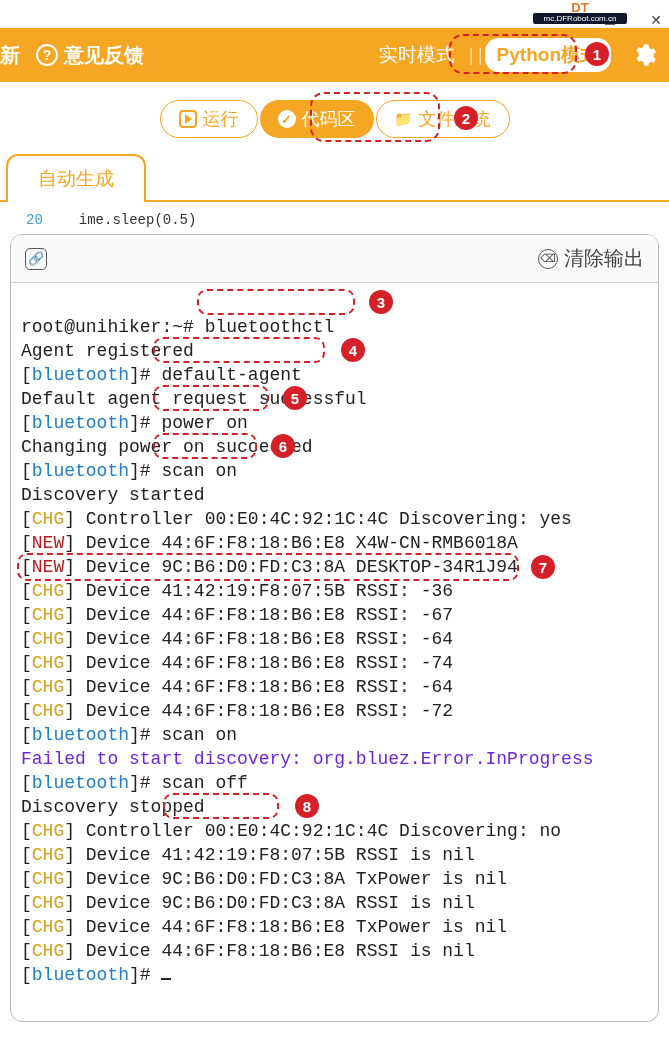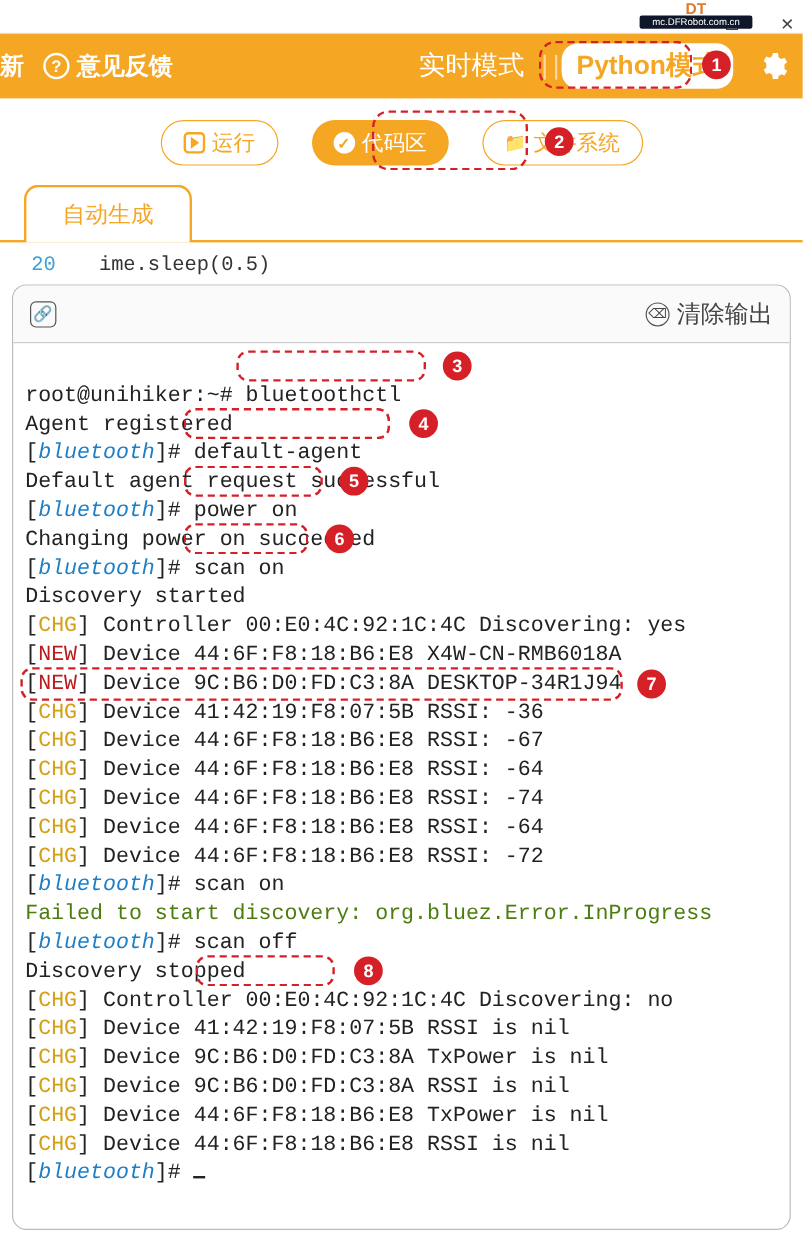--- a/index.html
+++ b/index.html
@@ -49,21 +49,21 @@
   .header .left .feedback-icon {
     width:22px;height:22px;border:2px solid #fff;border-radius:50%;
     display:flex;align-items:center;justify-content:center;font-size:14px;
     margin-left:10px;
   }
   .mode-strip {
     margin-left:auto;
     display:flex;
     align-items:center;
     gap:0;
-    font-size:22px;
+    font-size:19px;
   }
   .mode-strip .mode {
     padding: 4px 12px;
     color:#fff;
     border-radius:14px;
   }
   .mode-strip .sep { color:#ffd9a0; padding:0 2px;}
   .mode-strip .mode.active {
     background:#fff;
     color:#f5a623;
@@ -71,21 +71,21 @@
   }
   .gear {
     width:30px;height:30px;color:#fff;margin-left:18px;
     display:flex;align-items:center;justify-content:center;
   }
   .gear svg { width:26px;height:26px;fill:#fff;}
   .toolbar {
     display:flex;
     align-items:center;
     justify-content:center;
-    gap:28px;
+    gap:2px;
     padding:18px 0 10px 0;
     position:relative;
   }
   .pill {
     display:flex;align-items:center;justify-content:center;
     height:38px;border-radius:19px;
     font-size:18px;
     gap:6px;
     padding:0 18px;
   }
@@ -113,39 +113,39 @@
   .badge-num {
     width:24px;height:24px;border-radius:50%;
     background:#d62027;color:#fff;font-weight:bold;
     display:flex;align-items:center;justify-content:center;
     font-size:15px;position:absolute;
     pointer-events:none;
   }
   .tabbar {
     display:flex;
     border-bottom:2px solid #f5a623;
-    padding-left:20px;
+    padding-left:6px;
     margin-top:4px;
   }
   .tab {
     padding:10px 30px;
     border:2px solid #f5a623;
     border-bottom:none;
     border-top-left-radius:12px;
     border-top-right-radius:12px;
     color:#f5a623;
     font-size:19px;
     background:#fff;
     position:relative;
     top:2px;
   }
   .codeclip {
     margin:10px 12px 4px 12px;
     font-family: "Consolas","Courier New",monospace;
-    font-size:17px;
+    font-size:14px;
     color:#555;
     white-space:pre;
     overflow:hidden;
   }
   .codeclip .ln { color:#3aa0d8; display:inline-block; width:50px; padding-left:14px;}
   .codeclip .kw { color:#333;}
   .panel {
     margin:6px 10px 12px 10px;
     border:1.5px solid #bbb;
     border-radius:12px;
@@ -174,22 +174,22 @@
     font-size:18px;
     line-height:24px;
     padding:8px 10px 10px 10px;
     color:#222;
     position:relative;
     white-space:pre-wrap;
     word-break:break-all;
   }
   .term .cy { color:#d4a017;} 
   .term .gr { color:#b91c1c;} 
-  .term .bl { color:#1e7fc4;font-style:italic;} 
-  .term .rd { color:#4d7c0f;}
+  .term .bl { color:#1e7fc4;} 
+  .term .rd { color:#6d28d9;}
   .cursor { display:inline-block;width:10px;border-bottom:2px solid #222;}
   .term-box { position:relative; }
   .term-red-dash {
     border:2.5px dashed #d62027;
     border-radius:10px;
     position:absolute;
     pointer-events:none;
   }
 </style>
 </head>

